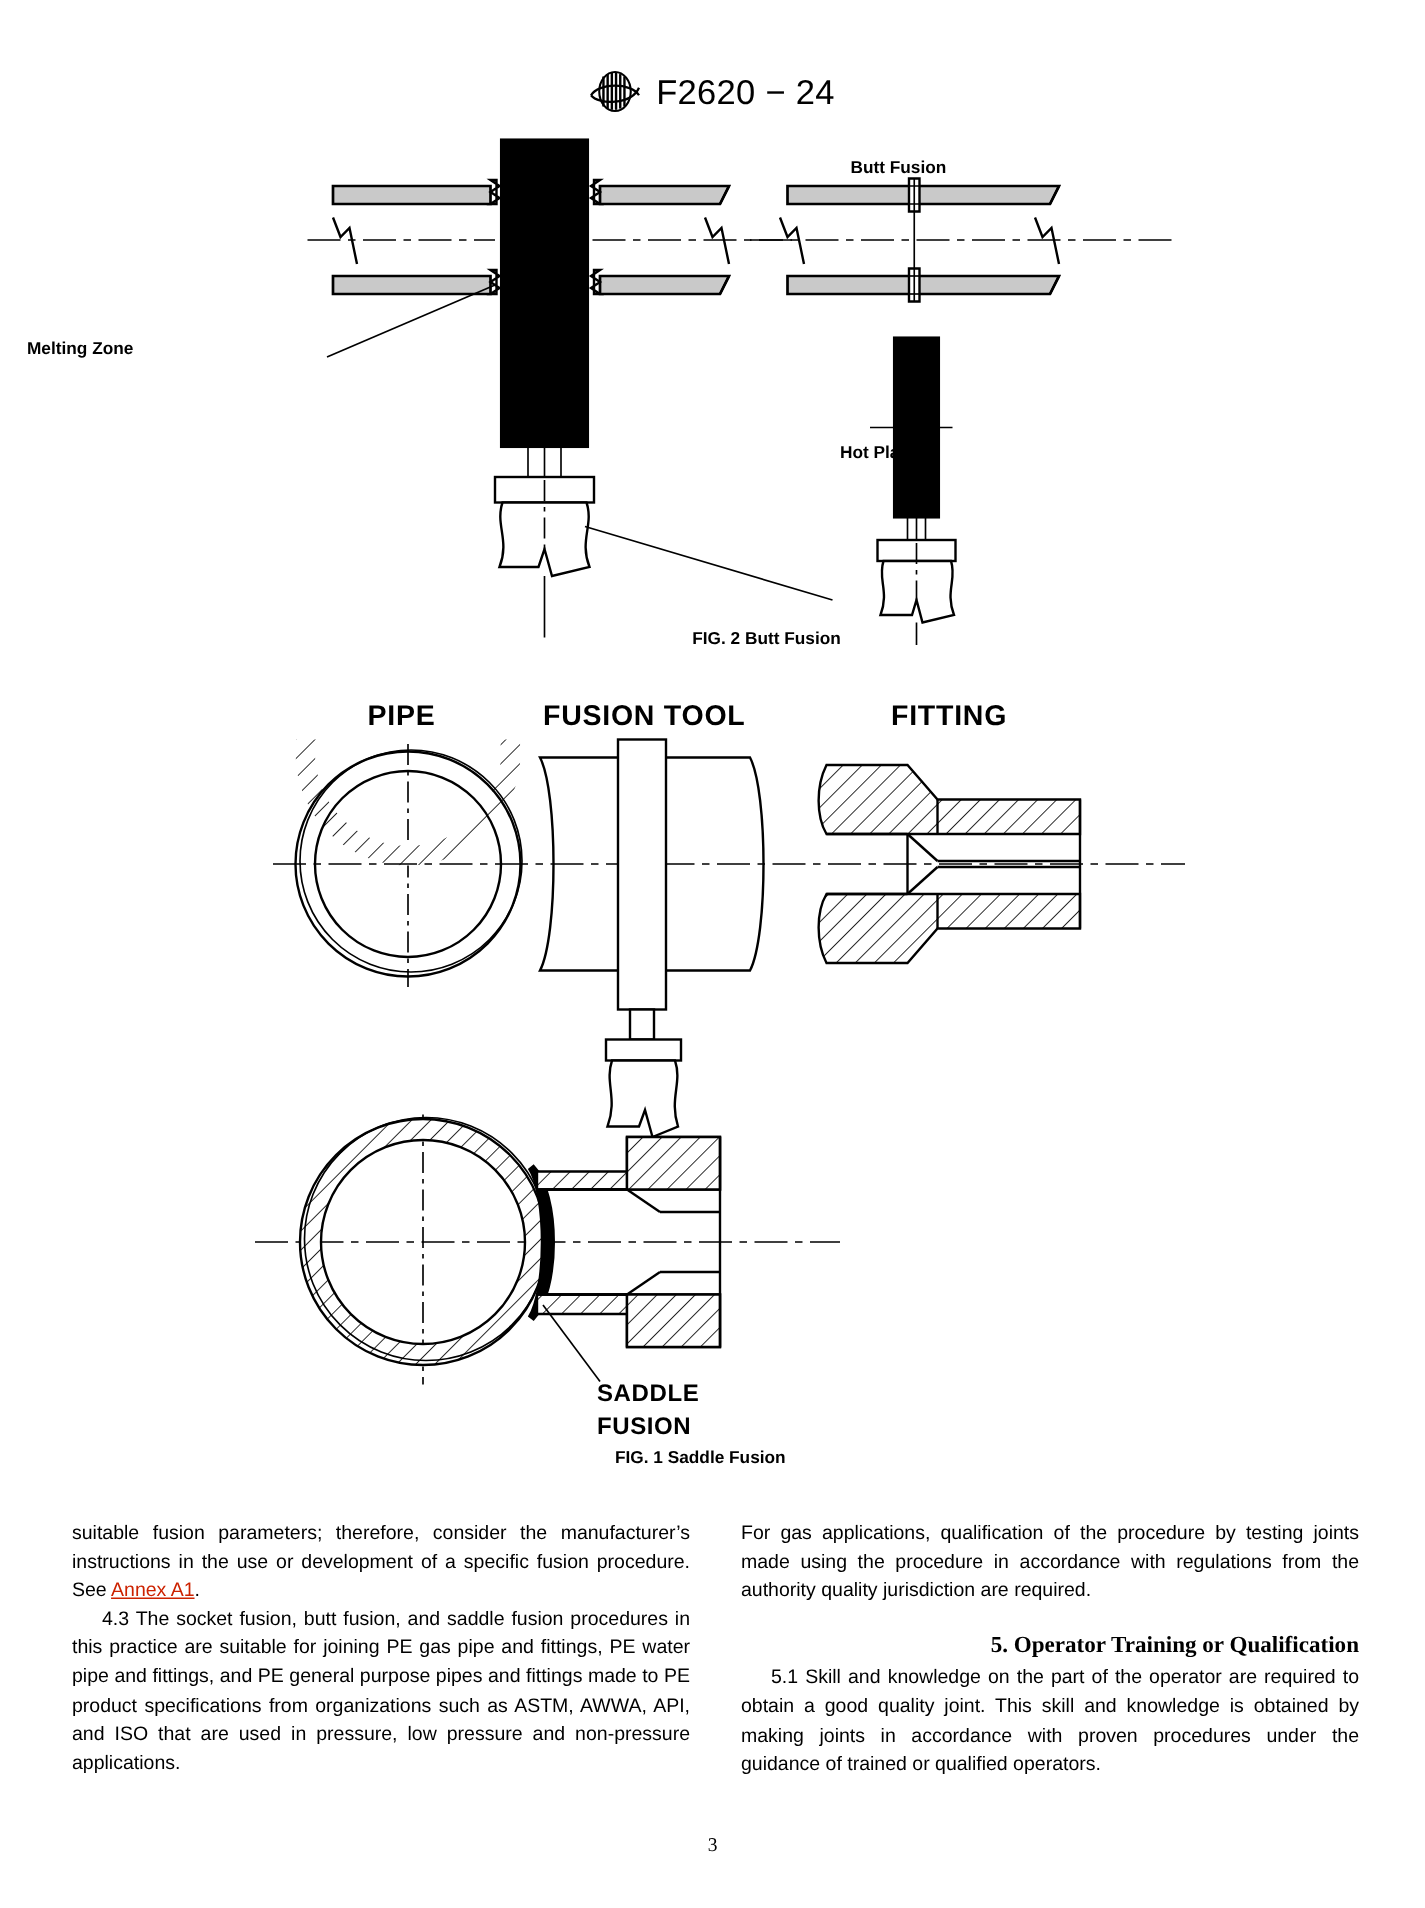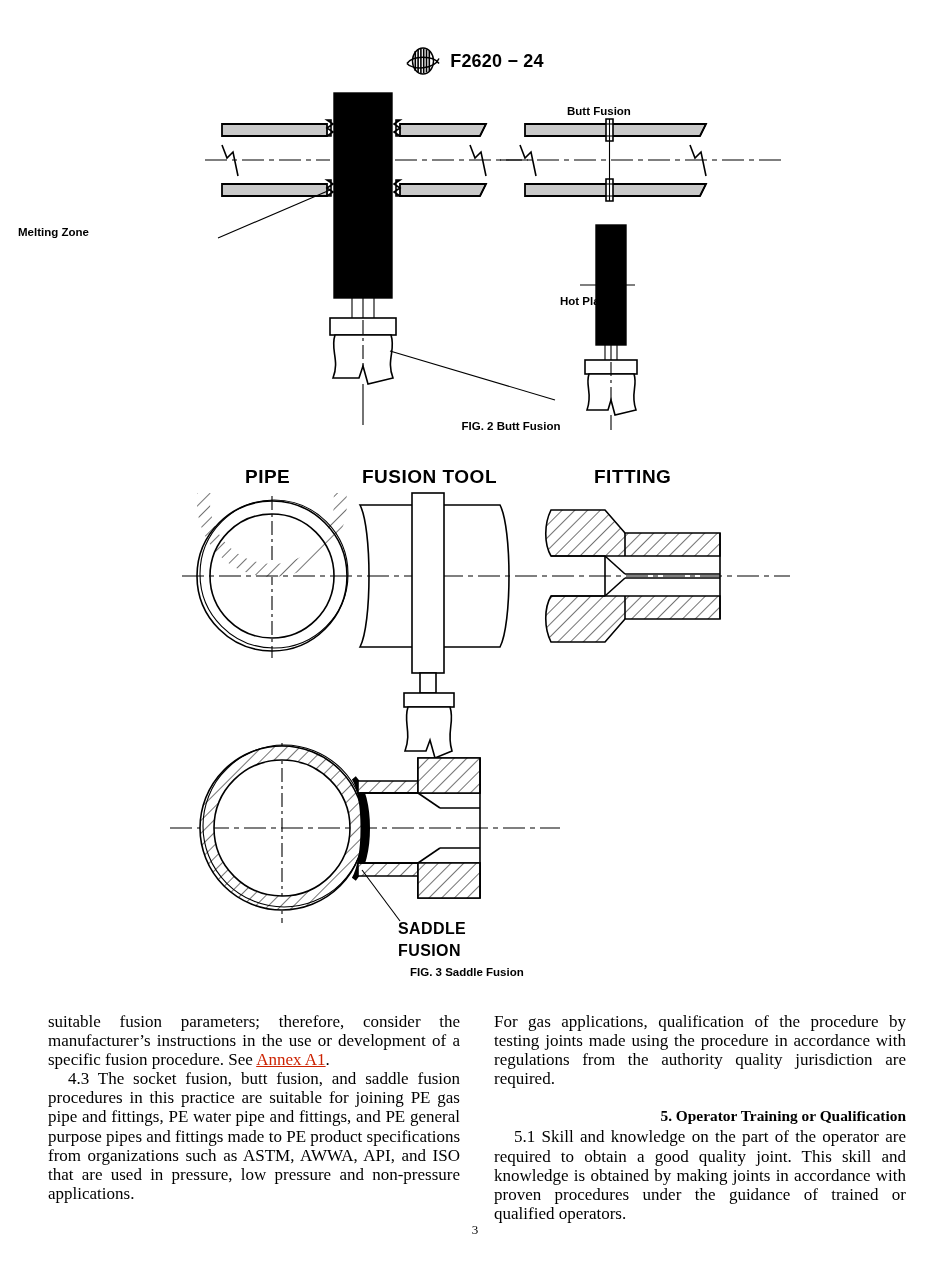--- a/index.html
+++ b/index.html
@@ -18,22 +18,22 @@
   
   .page-header {
     position: absolute;
     top: 46px; left: 0; width: 950px;
     display: flex; align-items: center; justify-content: center;
     gap: 10px;
   }
   .astm-logo { width: 34px; height: 30px; display: block; }
   .std-designation {
     font-family: "Liberation Sans", sans-serif;
-    font-weight: bold;
-    font-size: 18px;
+    font-weight: normal;
+    font-size: 23px;
     letter-spacing: 0.2px;
   }
 
   
   .figure-block { position: absolute; }
   #figure-2 { top: 88px; left: 0; width: 950px; height: 345px; }
   #figure-3 { top: 448px; left: 0; width: 950px; height: 540px; }
 
   .fig-caption {
     font-family: "Liberation Sans", sans-serif;
@@ -88,22 +88,22 @@
   
   .body-columns {
     position: absolute;
     top: 1012px; left: 48px;
     width: 858px;
     display: flex;
     gap: 34px;
   }
   .col { width: 412px; }
   .para {
-    font-family: Liberation Serif, serif;
-    font-size: 17px;
+    font-family: Liberation Sans, sans-serif;
+    font-size: 13px;
     line-height: 19.1px;
     text-align: justify;
     margin: 0 0 0 0;
     hyphens: manual;
   }
   .para.indent { text-indent: 20px; }
   .section-head {
     font-family: "Liberation Serif", serif;
     font-weight: bold;
     font-size: 15.4px;
@@ -347,21 +347,21 @@
       <line class="ln" x1="480" y1="310" x2="480" y2="450"></line>
 
       <line class="ln-thin" x1="362" y1="422" x2="400" y2="473"></line>
     </g>
 
     <text class="dia-label-md" x="398" y="486">SADDLE</text>
     <text class="dia-label-md" x="398" y="508">FUSION</text>
   </svg>
 </div>
 
-<div class="fig-caption" id="fig3-caption">FIG. 3 Saddle Fusion</div>
+<div class="fig-caption" id="fig3-caption">FIG. 1 Saddle Fusion</div>
 
 <div class="body-columns">
 
   <div class="col">
     <p class="para"><span>suitable fusion parameters; therefore, consider the manufacturer’s instructions in the use or development of a specific fusion procedure. See </span><a class="xref" href="#">Annex A1</a><span>.</span></p>
 
     <p class="para indent">4.3  The socket fusion, butt fusion, and saddle fusion procedures in this practice are suitable for joining PE gas pipe and fittings, PE water pipe and fittings, and PE general purpose pipes and fittings made to PE product specifications from organizations such as ASTM, AWWA, API, and ISO that are used in pressure, low pressure and non-pressure applications.</p>
   </div>
 
   <div class="col">

